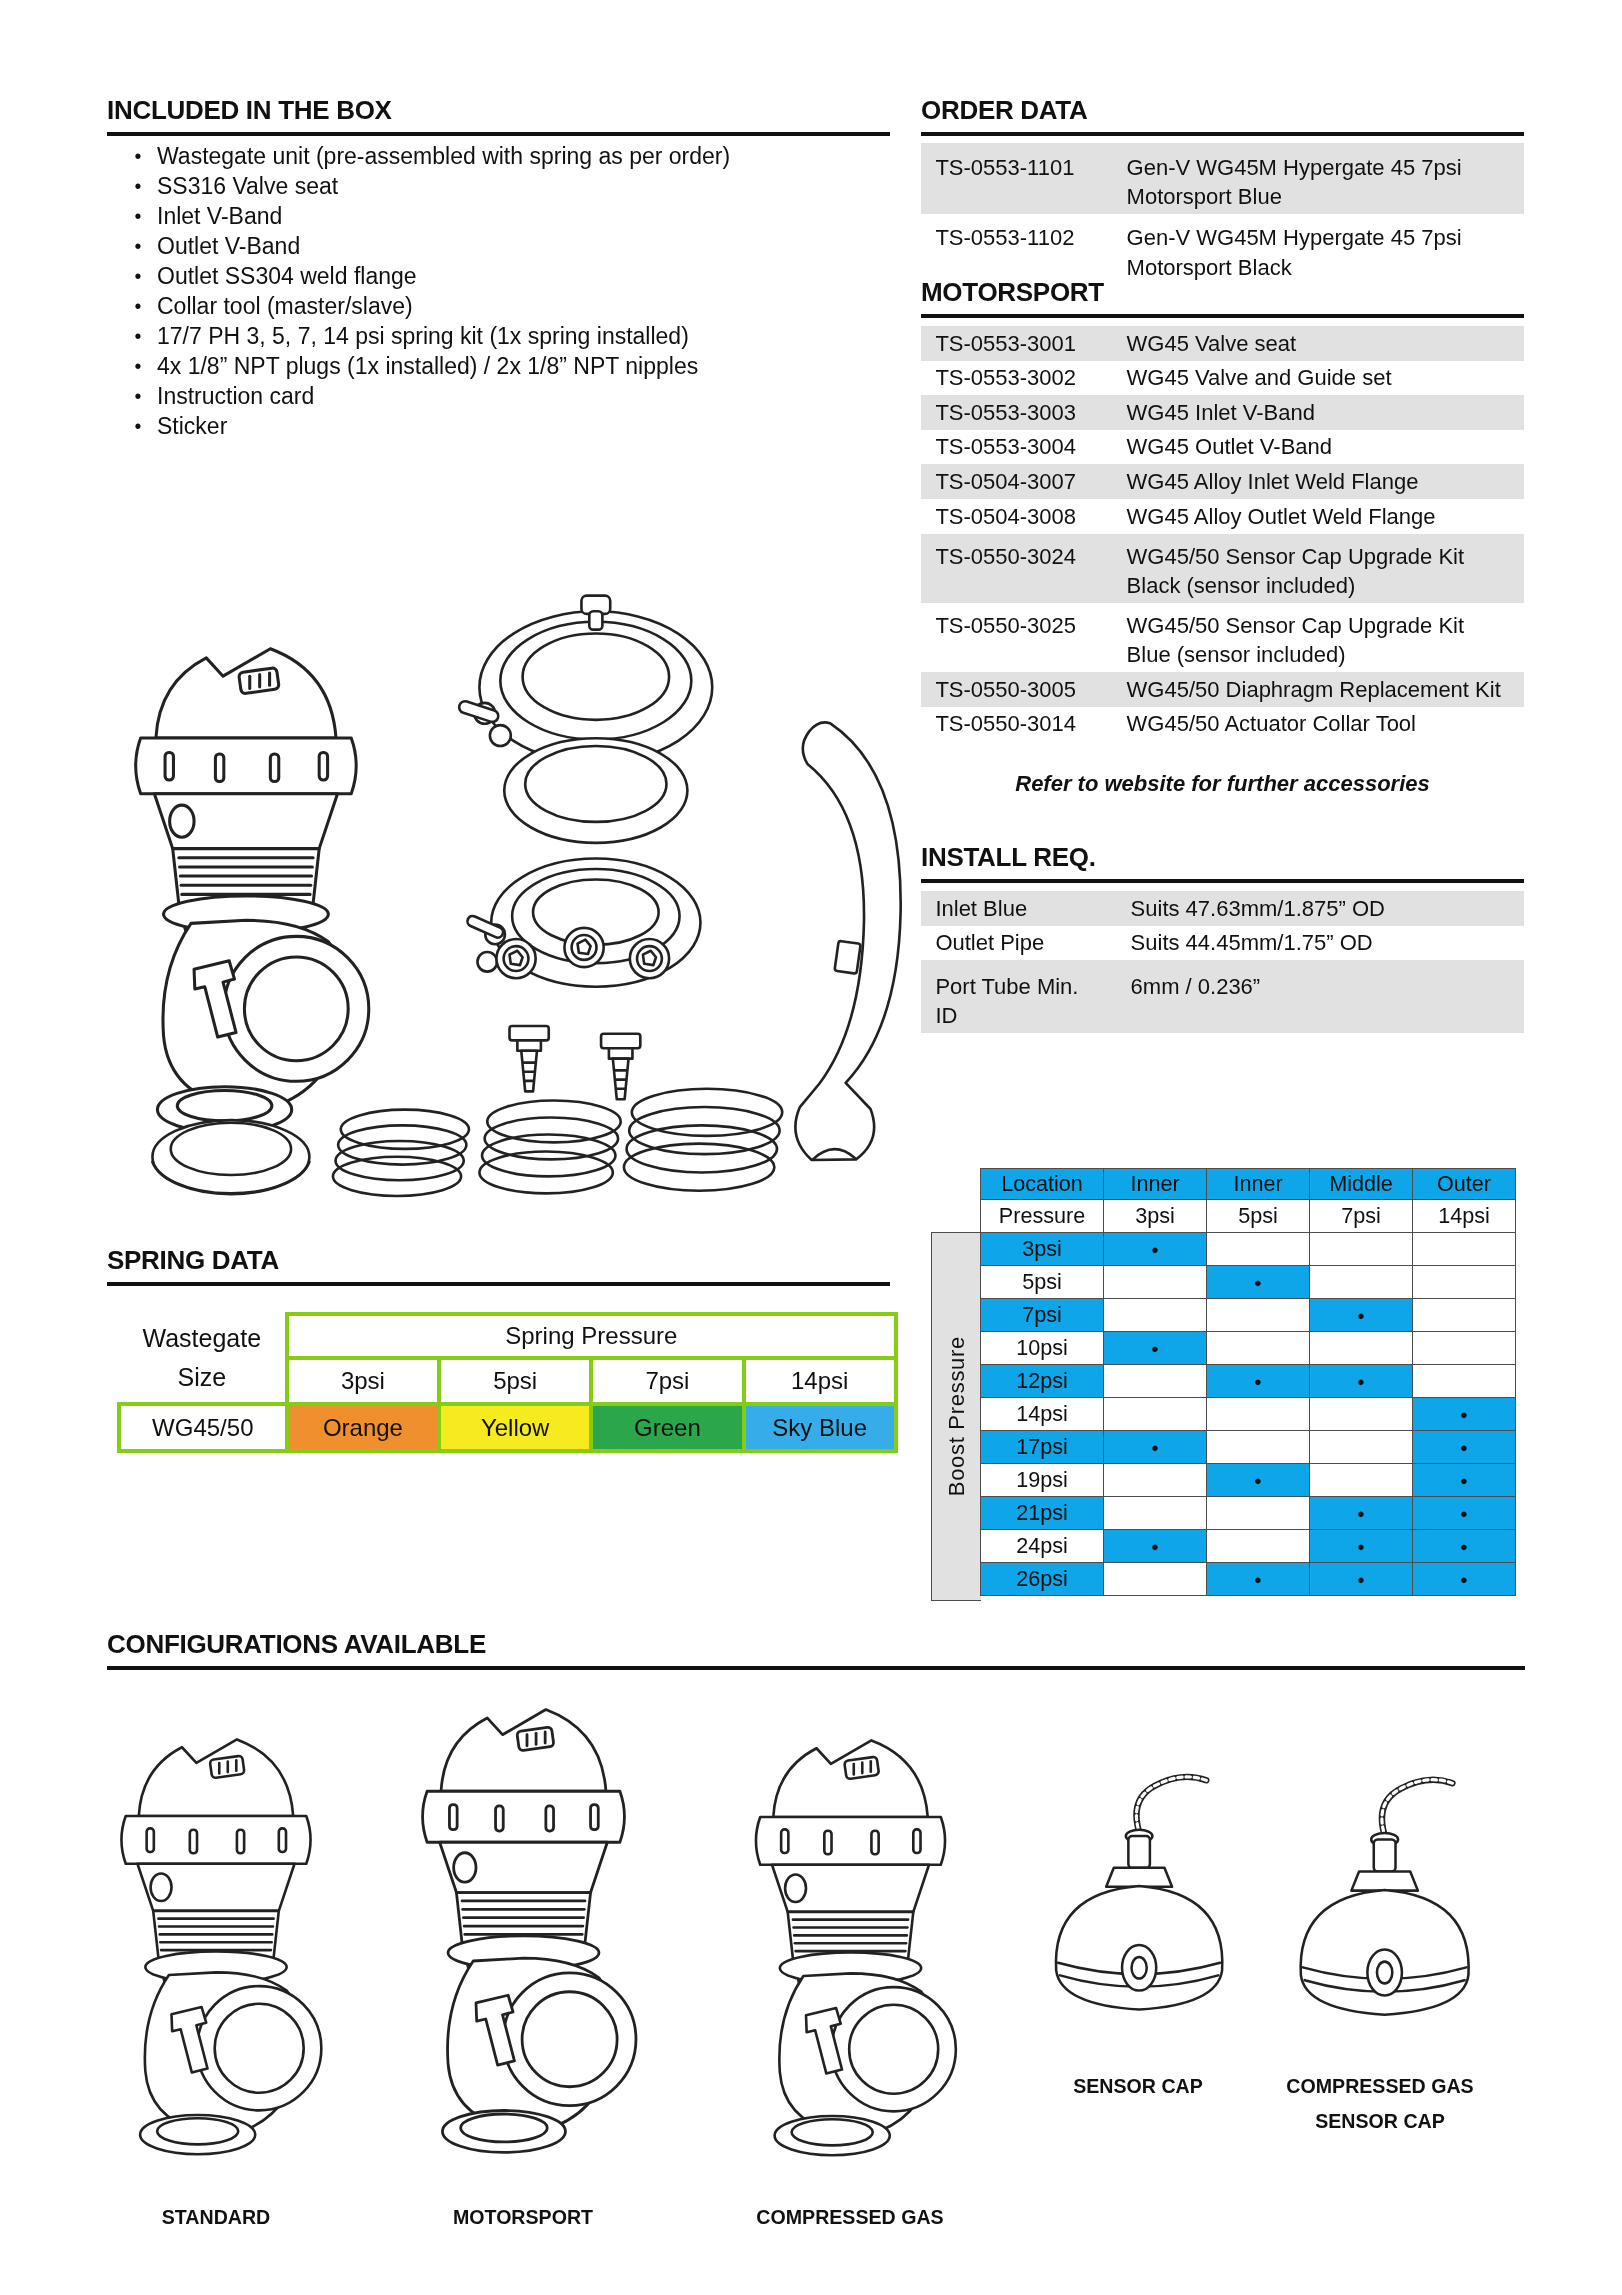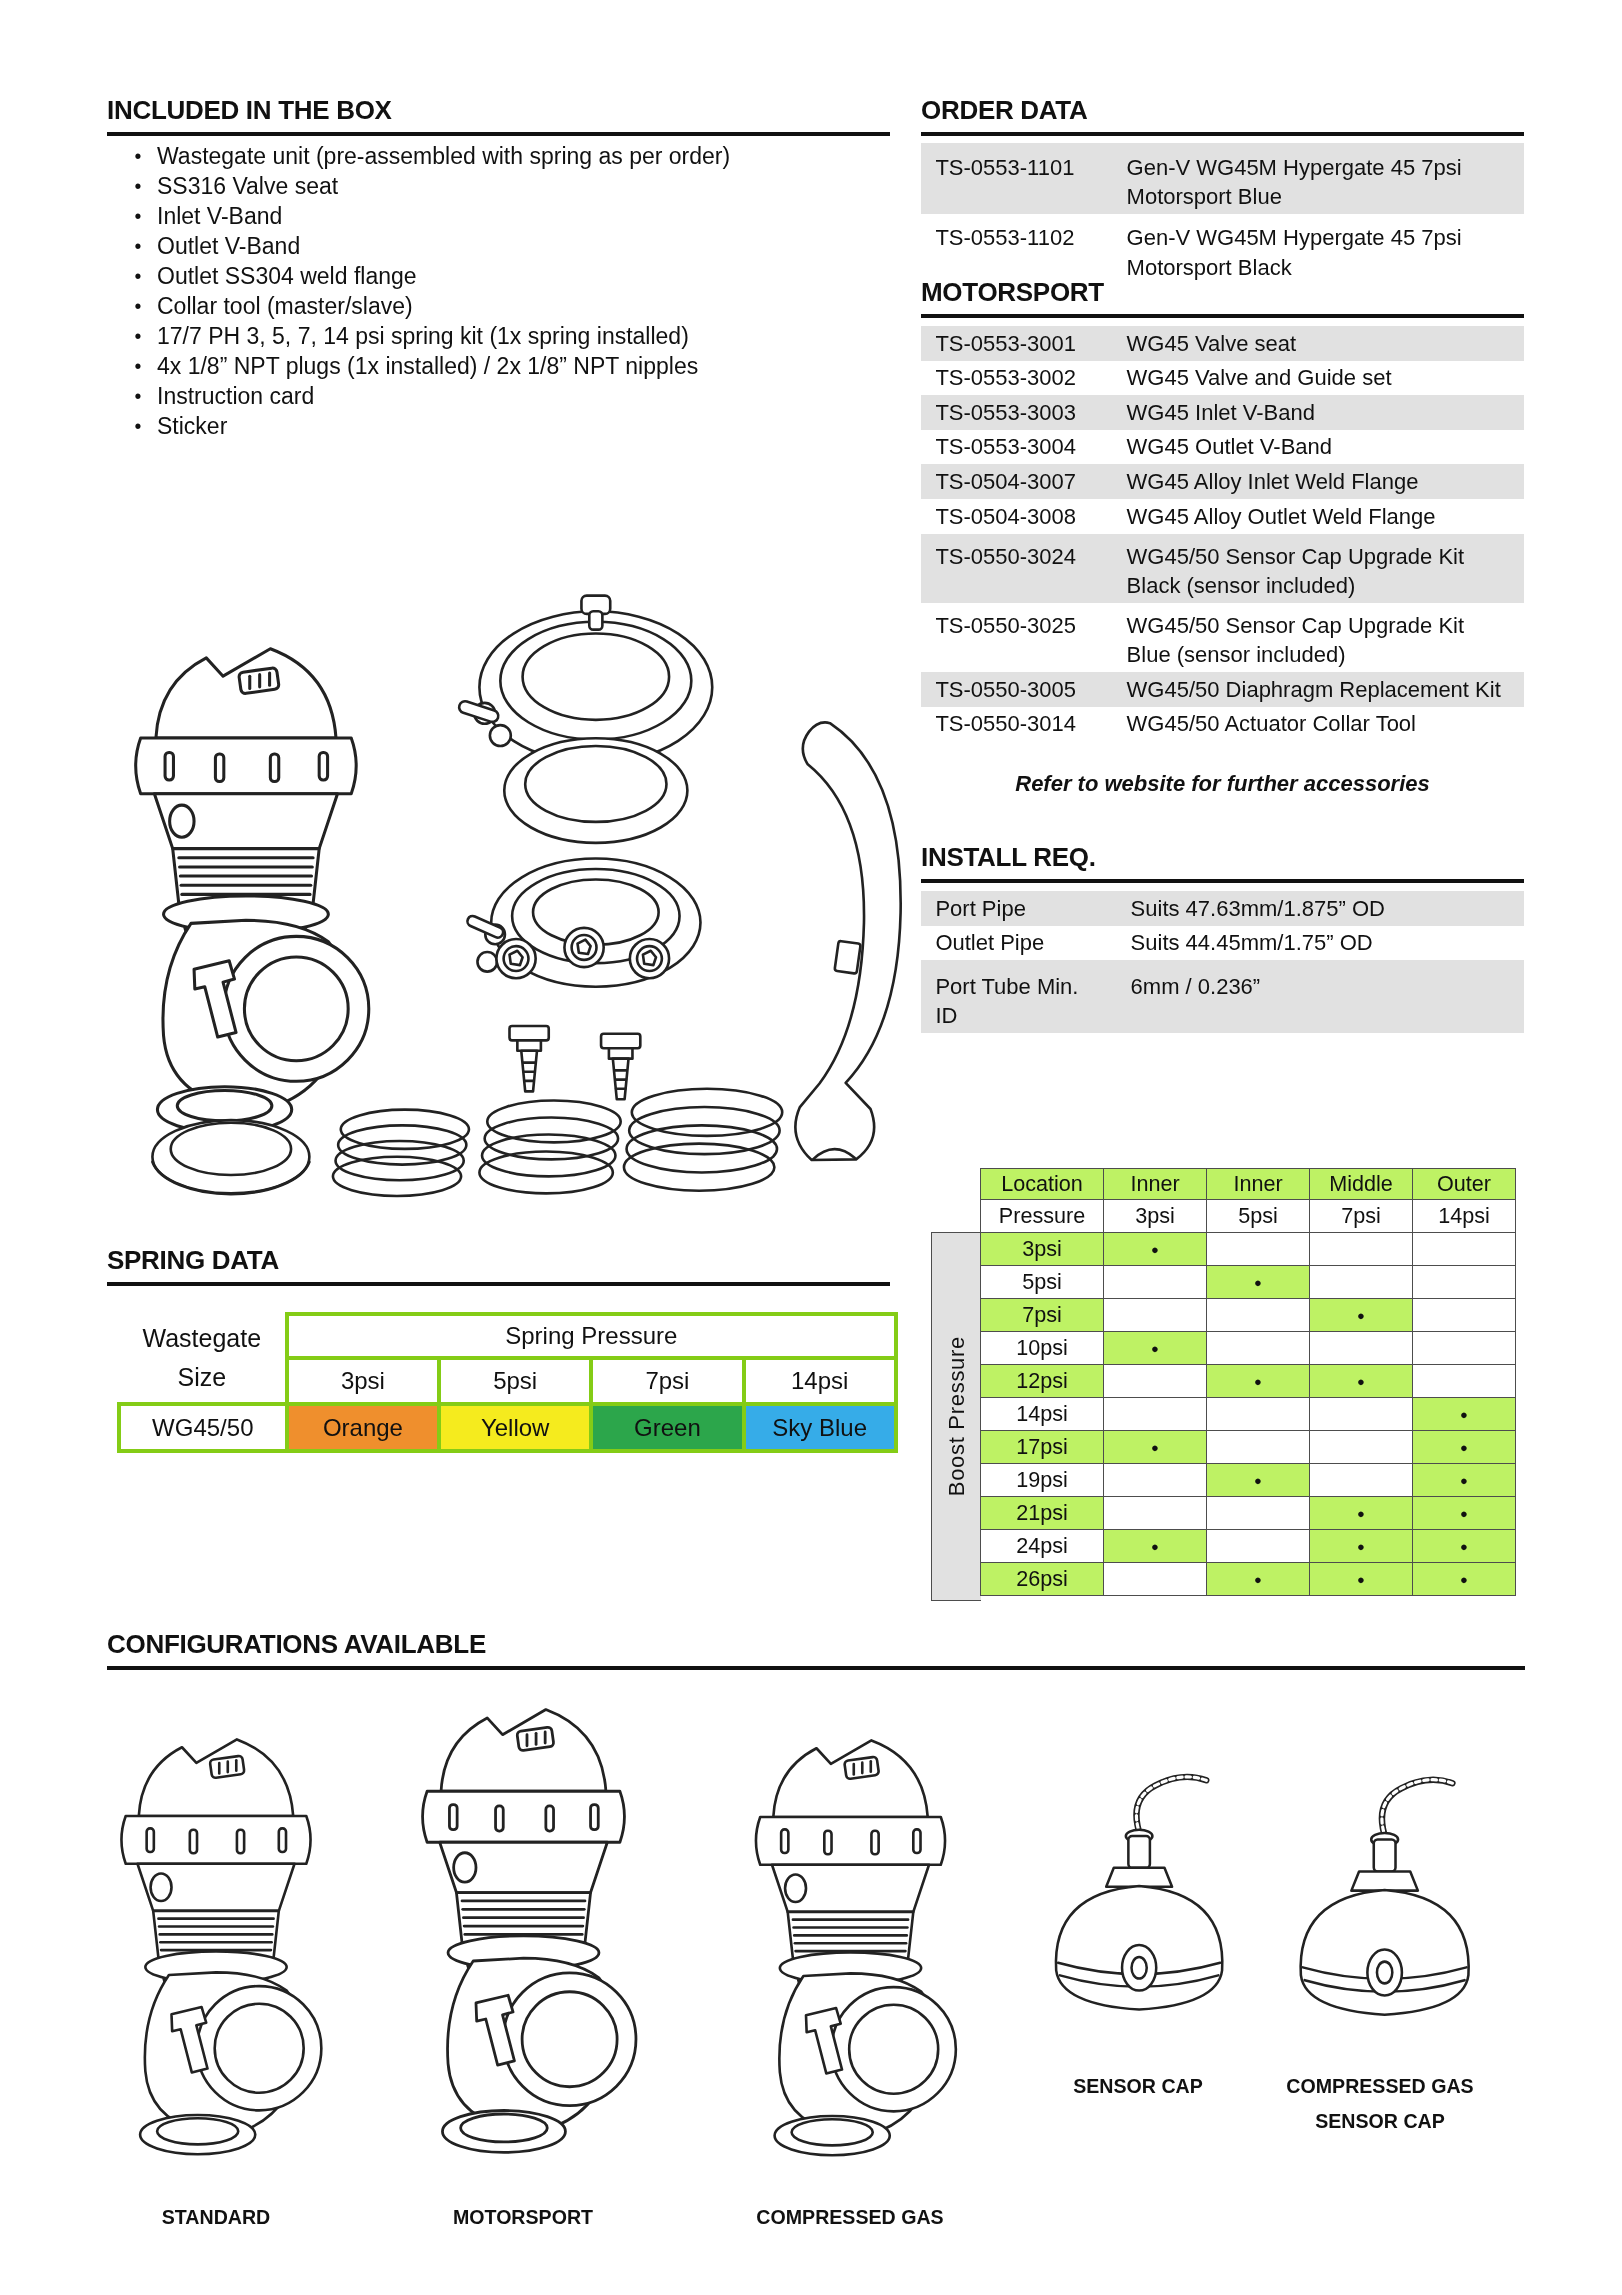--- a/index.html
+++ b/index.html
@@ -33,21 +33,21 @@
   table.spring tr.r1{height:44px;}
   table.spring tr.r2{height:46px;}
   table.spring tr.r3{height:47px;}
   table.spring td.cc{font-weight:400;}
   
   table.mx{border-collapse:collapse;table-layout:fixed;width:535px;font-size:21.6px;}
   table.mx td{border:1.3px solid #4d4d4d;text-align:center;vertical-align:middle;padding:0;overflow:hidden;}
   table.mx tr.h1{height:31px;}
   table.mx tr.h2{height:33px;}
   table.mx tr.b{height:33px;}
-  table.mx td.g{background:#bef264;margin-left:36px;}
+  table.mx td.g{background:#0ea5e9;margin-left:36px;}
   table.mx td.dot{font-size:13px;}
   #strip{width:49px;height:367px;background:#E1E1E1;border:1.3px solid #4d4d4d;border-right:none;
          display:flex;align-items:center;justify-content:center;}
   #strip span{writing-mode:vertical-rl;transform:rotate(180deg);font-size:22px;letter-spacing:0.7px;}
   .cap{position:absolute;width:222px;text-align:center;font-weight:700;font-size:19.6px;line-height:35px;}
   svg .ln{fill:#fff;stroke:#222;stroke-width:4;stroke-linejoin:round;stroke-linecap:round;}
 </style>
 </head>
 <body>
 
@@ -185,21 +185,21 @@
     </tbody>
       </table>
     <div class="note">Refer to website for further accessories</div>
   </div>
 
   <div id="install-sec" class="abs" style="left:921px;top:844px;width:603px;">
     <h2 class="sec">INSTALL REQ.</h2>
     <table class="t" id="install" style="margin-top:7.9px;">
       <tbody>
           <tr class="g rh1">
-            <td class="lbl">Port Pipe</td>
+            <td class="lbl">Inlet Blue</td>
             <td>Suits 47.63mm/1.875” OD</td>
           </tr>
       <tr class="rh1">
             <td class="lbl">Outlet Pipe</td>
             <td>Suits 44.45mm/1.75” OD</td>
           </tr>
       <tr class="g rh3">
             <td class="lbl">Port Tube Min. ID</td>
             <td>6mm / 0.236”</td>
           </tr>

